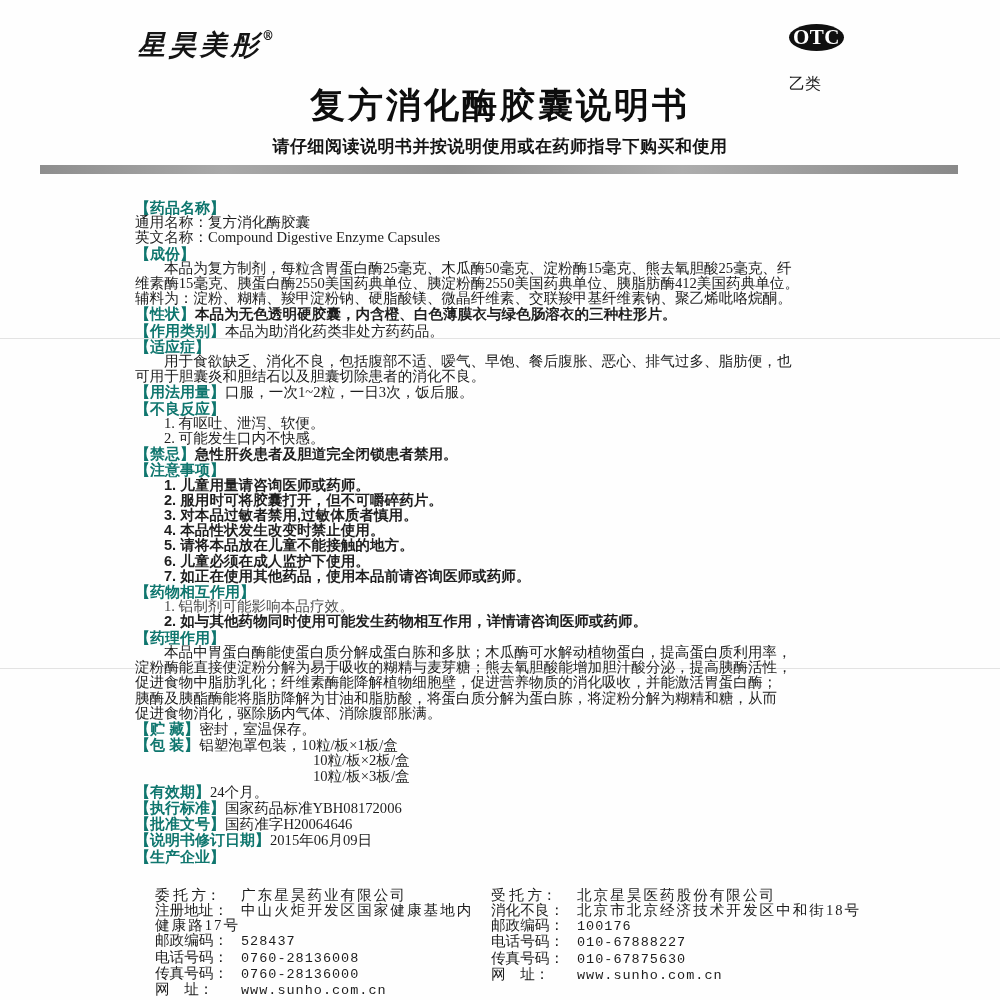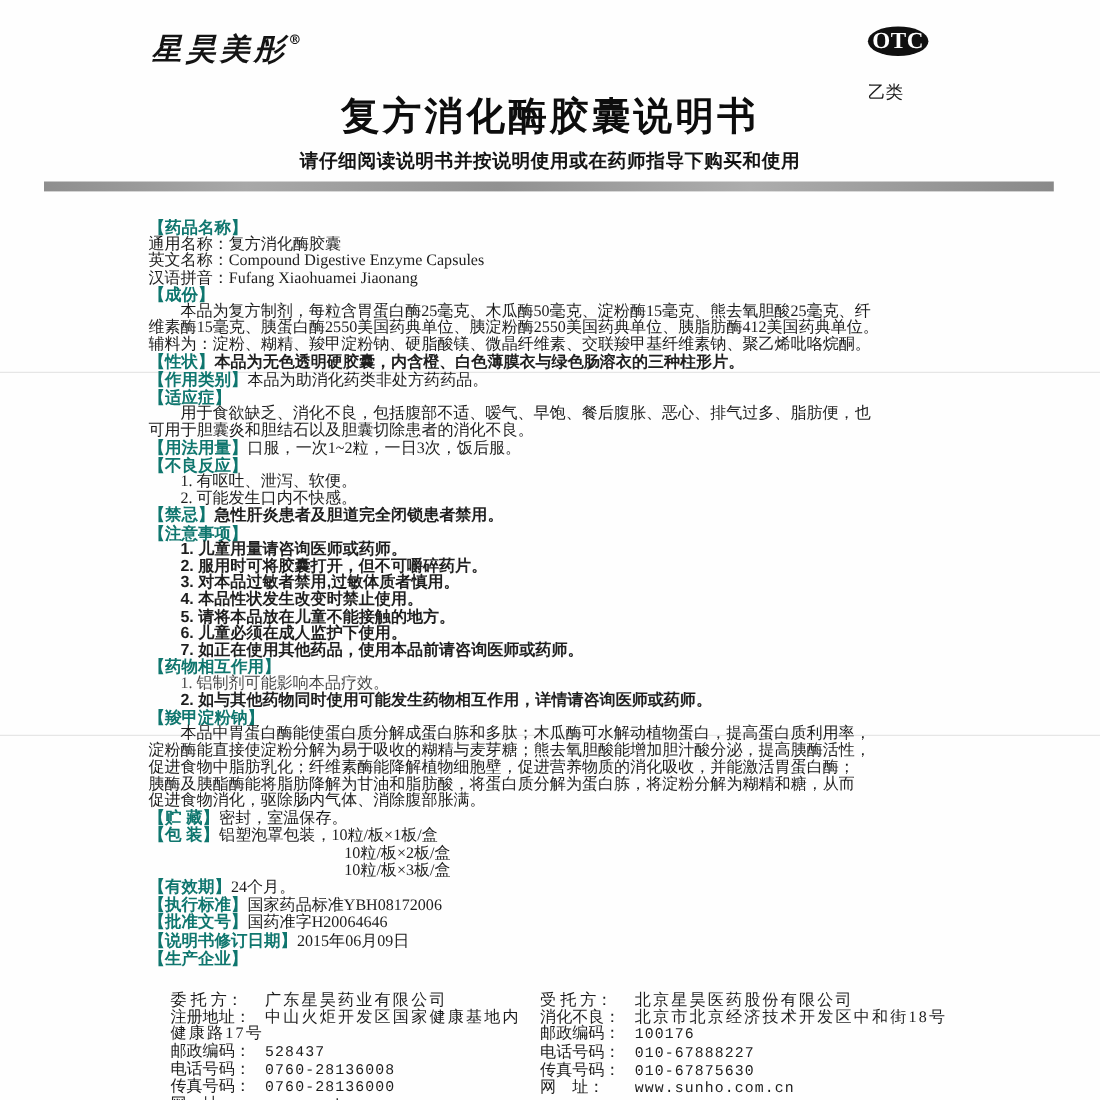--- a/index.html
+++ b/index.html
@@ -62,21 +62,20 @@
   <div class="divider"></div>
 
   <div class="artifact a1"></div>
   <div class="artifact a2"></div>
 
   <div class="bodyc">
 
     <div class="ln h">【药品名称】</div>
     <div class="ln">通用名称：复方消化酶胶囊</div>
     <div class="ln">英文名称：Compound Digestive Enzyme Capsules</div>
-    <div class="ln">汉语拼音：Fufang Xiaohuamei Jiaonang</div>
 
     <div class="ln h">【成份】</div>
     <div class="ln indent">本品为复方制剂，每粒含胃蛋白酶25毫克、木瓜酶50毫克、淀粉酶15毫克、熊去氧胆酸25毫克、纤</div>
     <div class="ln">维素酶15毫克、胰蛋白酶2550美国药典单位、胰淀粉酶2550美国药典单位、胰脂肪酶412美国药典单位。</div>
     <div class="ln">辅料为：淀粉、糊精、羧甲淀粉钠、硬脂酸镁、微晶纤维素、交联羧甲基纤维素钠、聚乙烯吡咯烷酮。</div>
 
     <div class="ln"><span class="h">【性状】</span><span class="em">本品为无色透明硬胶囊，内含橙、白色薄膜衣与绿色肠溶衣的三种柱形片。</span></div>
 
     <div class="ln"><span class="h">【作用类别】</span><span>本品为助消化药类非处方药药品。</span></div>
 
@@ -98,21 +97,21 @@
     <div class="ln li em">3. 对本品过敏者禁用,过敏体质者慎用。</div>
     <div class="ln li em">4. 本品性状发生改变时禁止使用。</div>
     <div class="ln li em">5. 请将本品放在儿童不能接触的地方。</div>
     <div class="ln li em">6. 儿童必须在成人监护下使用。</div>
     <div class="ln li em">7. 如正在使用其他药品，使用本品前请咨询医师或药师。</div>
 
     <div class="ln h">【药物相互作用】</div>
     <div class="ln li lite">1. 铝制剂可能影响本品疗效。</div>
     <div class="ln li em">2. 如与其他药物同时使用可能发生药物相互作用，详情请咨询医师或药师。</div>
 
-    <div class="ln h">【羧甲淀粉钠】</div>
+    <div class="ln h">【药理作用】</div>
     <div class="ln indent">本品中胃蛋白酶能使蛋白质分解成蛋白胨和多肽；木瓜酶可水解动植物蛋白，提高蛋白质利用率，</div>
     <div class="ln">淀粉酶能直接使淀粉分解为易于吸收的糊精与麦芽糖；熊去氧胆酸能增加胆汁酸分泌，提高胰酶活性，</div>
     <div class="ln">促进食物中脂肪乳化；纤维素酶能降解植物细胞壁，促进营养物质的消化吸收，并能激活胃蛋白酶；</div>
     <div class="ln">胰酶及胰酯酶能将脂肪降解为甘油和脂肪酸，将蛋白质分解为蛋白胨，将淀粉分解为糊精和糖，从而</div>
     <div class="ln">促进食物消化，驱除肠内气体、消除腹部胀满。</div>
 
     <div class="ln"><span class="h">【贮 藏】</span><span>密封，室温保存。</span></div>
 
     <div class="ln"><span class="h">【包 装】</span><span>铝塑泡罩包装，10粒/板×1板/盒</span></div>
     <div class="ln pkg-cont">10粒/板×2板/盒</div>

